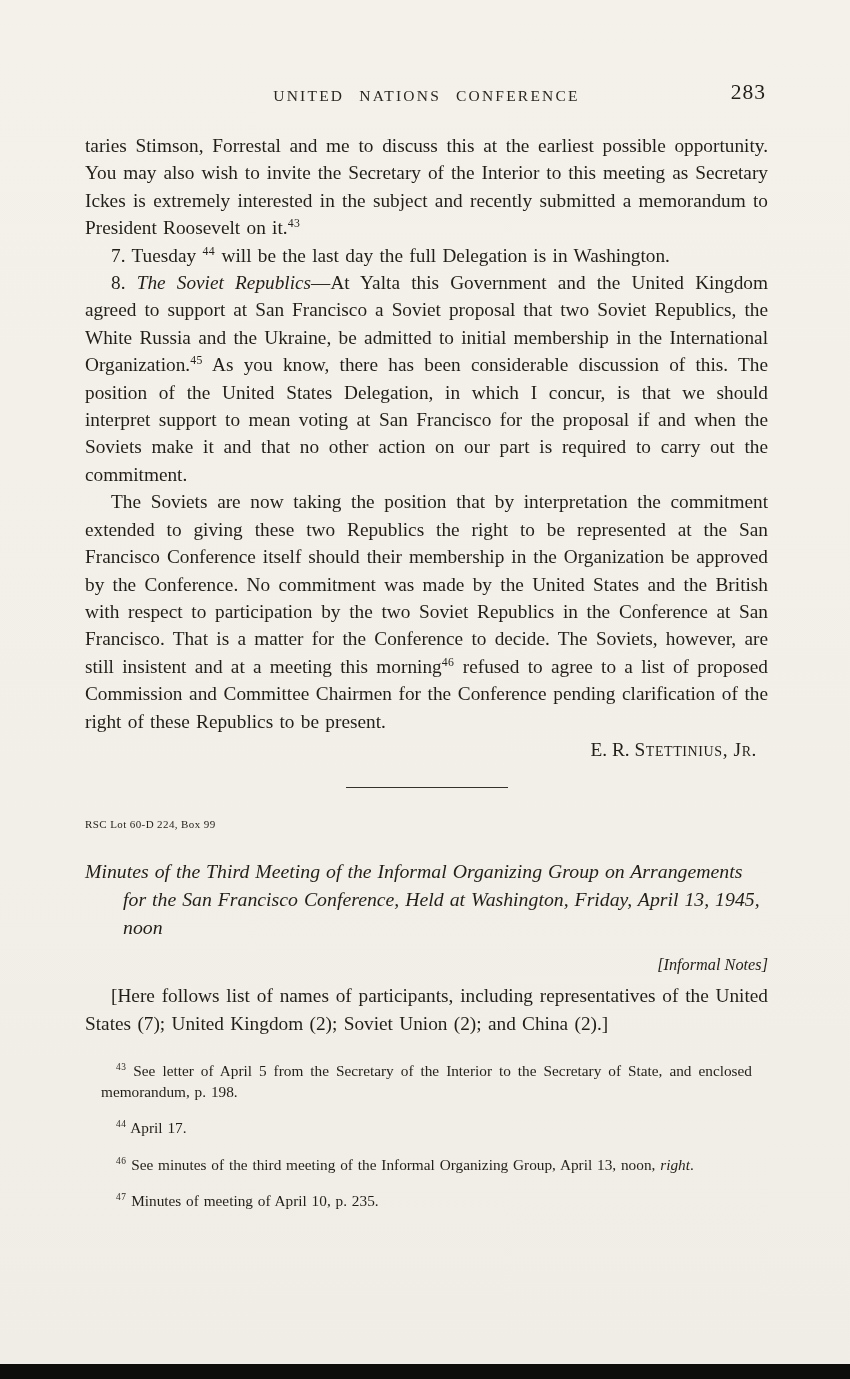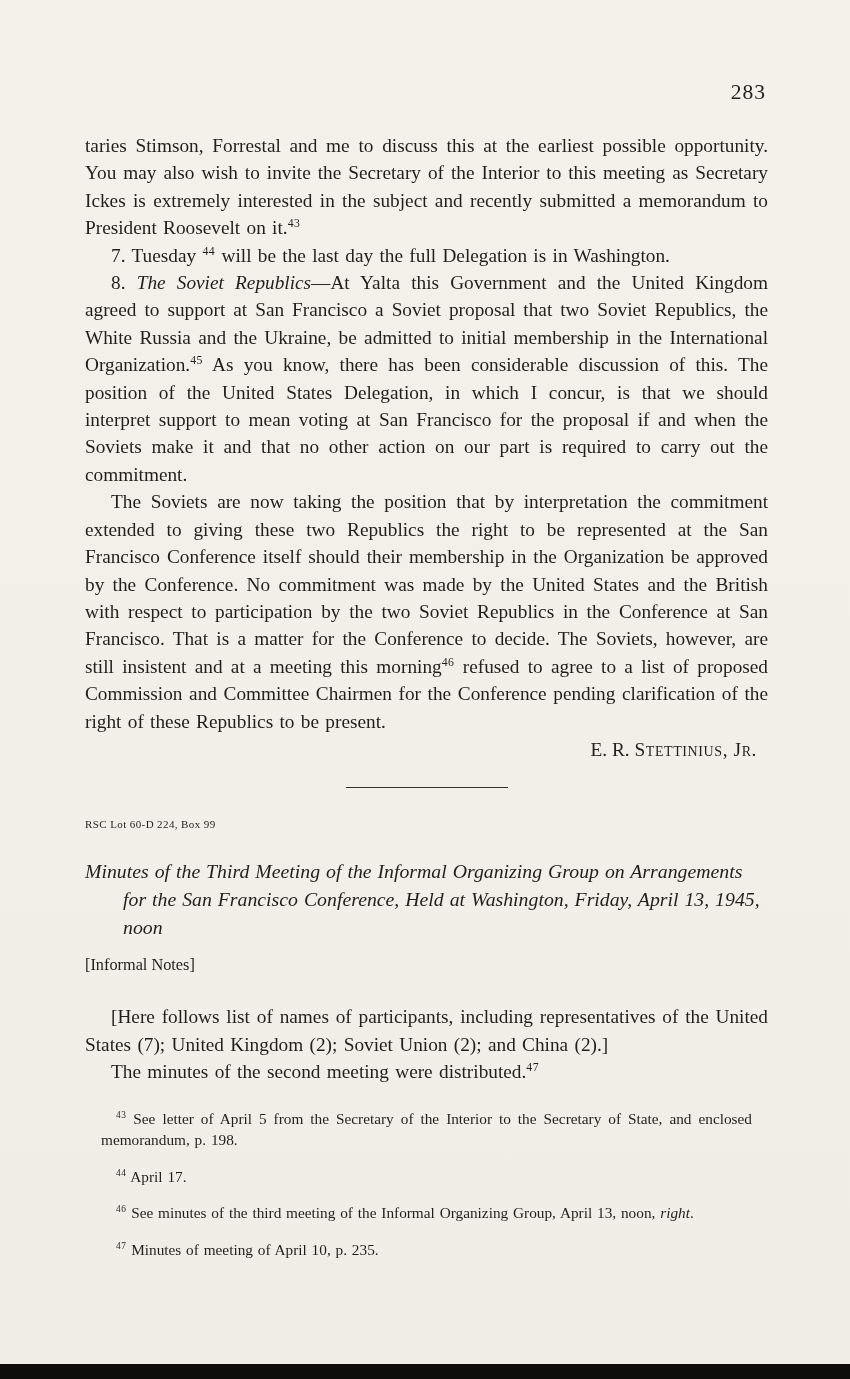--- a/index.html
+++ b/index.html
@@ -89,23 +89,24 @@
   .doc-title {
     margin: 0 0 14px 0;
     font-style: italic;
     font-size: 19.8px;
     line-height: 27.6px;
     padding-left: 38px;
     text-indent: -38px;
     word-spacing: 1px;
   }
   .informal {
-    margin: 4px 0 28px 0;
-    text-align: left;
+    margin: 4px 0 7px 0;
+    text-align: right;
     font-size: 16.3px;
+    font-style: italic;
   }
   
   .footnotes { margin-top: 24px; }
   .fn-p {
     margin: 16px;
     font-size: 15.3px;
     line-height: 20.6px;
     text-align: justify;
     text-indent: 15px;
     word-spacing: 1px;
@@ -118,20 +119,21 @@
     background: #0e0d0b;
   }
 </style>
 </head>
 <body>
 
 <div class="page">
   <div class="inner">
 
     <div class="head-row">
+      <span class="running-head">UNITED NATIONS CONFERENCE</span>
       <span class="page-number">283</span>
     </div>
 
     <div class="text-block">
 
       <p class="bp no-indent"><span>taries Stimson, Forrestal and me to discuss this at the earliest possible opportunity. You may also wish to invite the Secretary of the Interior to this meeting as Secretary Ickes is extremely interested in the subject and recently submitted a memorandum to President Roosevelt on it.</span><sup class="fnref">43</sup></p>
 
       <p class="bp"><span>7. Tuesday </span><sup class="fnref">44</sup><span> will be the last day the full Delegation is in Washington.</span></p>
 
       <p class="bp"><span>8. </span><span class="italic">The Soviet Republics</span><span>—At Yalta this Government and the United Kingdom agreed to support at San Francisco a Soviet proposal that two Soviet Republics, the White Russia and the Ukraine, be admitted to initial membership in the International Organization.</span><sup class="fnref">45</sup><span> As you know, there has been considerable discussion of this. The position of the United States Delegation, in which I concur, is that we should interpret support to mean voting at San Francisco for the proposal if and when the Soviets make it and that no other action on our part is required to carry out the commitment.</span></p>
@@ -146,21 +148,20 @@
 
     <div>
       <p class="source">RSC Lot 60-D 224, Box 99</p>
 
       <p class="doc-title">Minutes of the Third Meeting of the Informal Organizing Group on Arrangements for the San Francisco Conference, Held at Washington, Friday, April 13, 1945, noon</p>
 
       <p class="informal">[Informal Notes]</p>
 
       <p class="bp">[Here follows list of names of participants, including representatives of the United States (7); United Kingdom (2); Soviet Union (2); and China (2).]</p>
 
-      <p class="bp"><span>The minutes of the second meeting were distributed.</span><sup class="fnref">47</sup></p>
     </div>
 
     <div class="footnotes">
       <p class="fn-p"><sup class="fnref">43</sup><span> See letter of April 5 from the Secretary of the Interior to the Secretary of State, and enclosed memorandum, p. 198.</span></p>
       <p class="fn-p"><sup class="fnref">44</sup><span> April 17.</span></p>
       <p class="fn-p"><sup class="fnref">46</sup><span> See minutes of the third meeting of the Informal Organizing Group, April 13, noon, </span><span class="italic">right</span><span>.</span></p>
       <p class="fn-p"><sup class="fnref">47</sup><span> Minutes of meeting of April 10, p. 235.</span></p>
     </div>
 
   </div>

